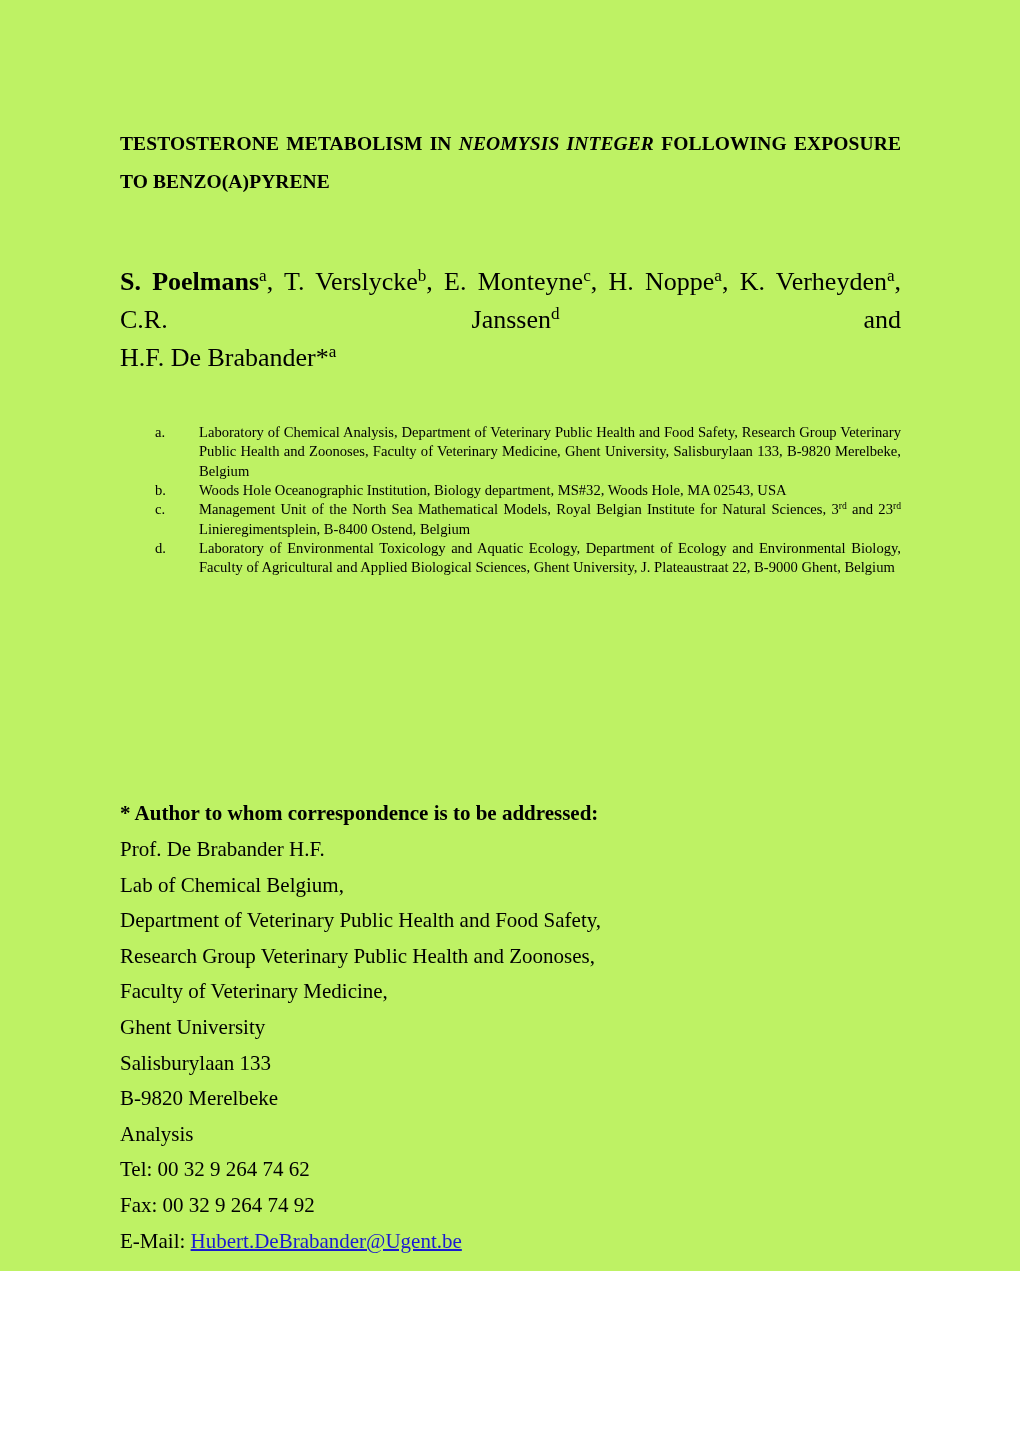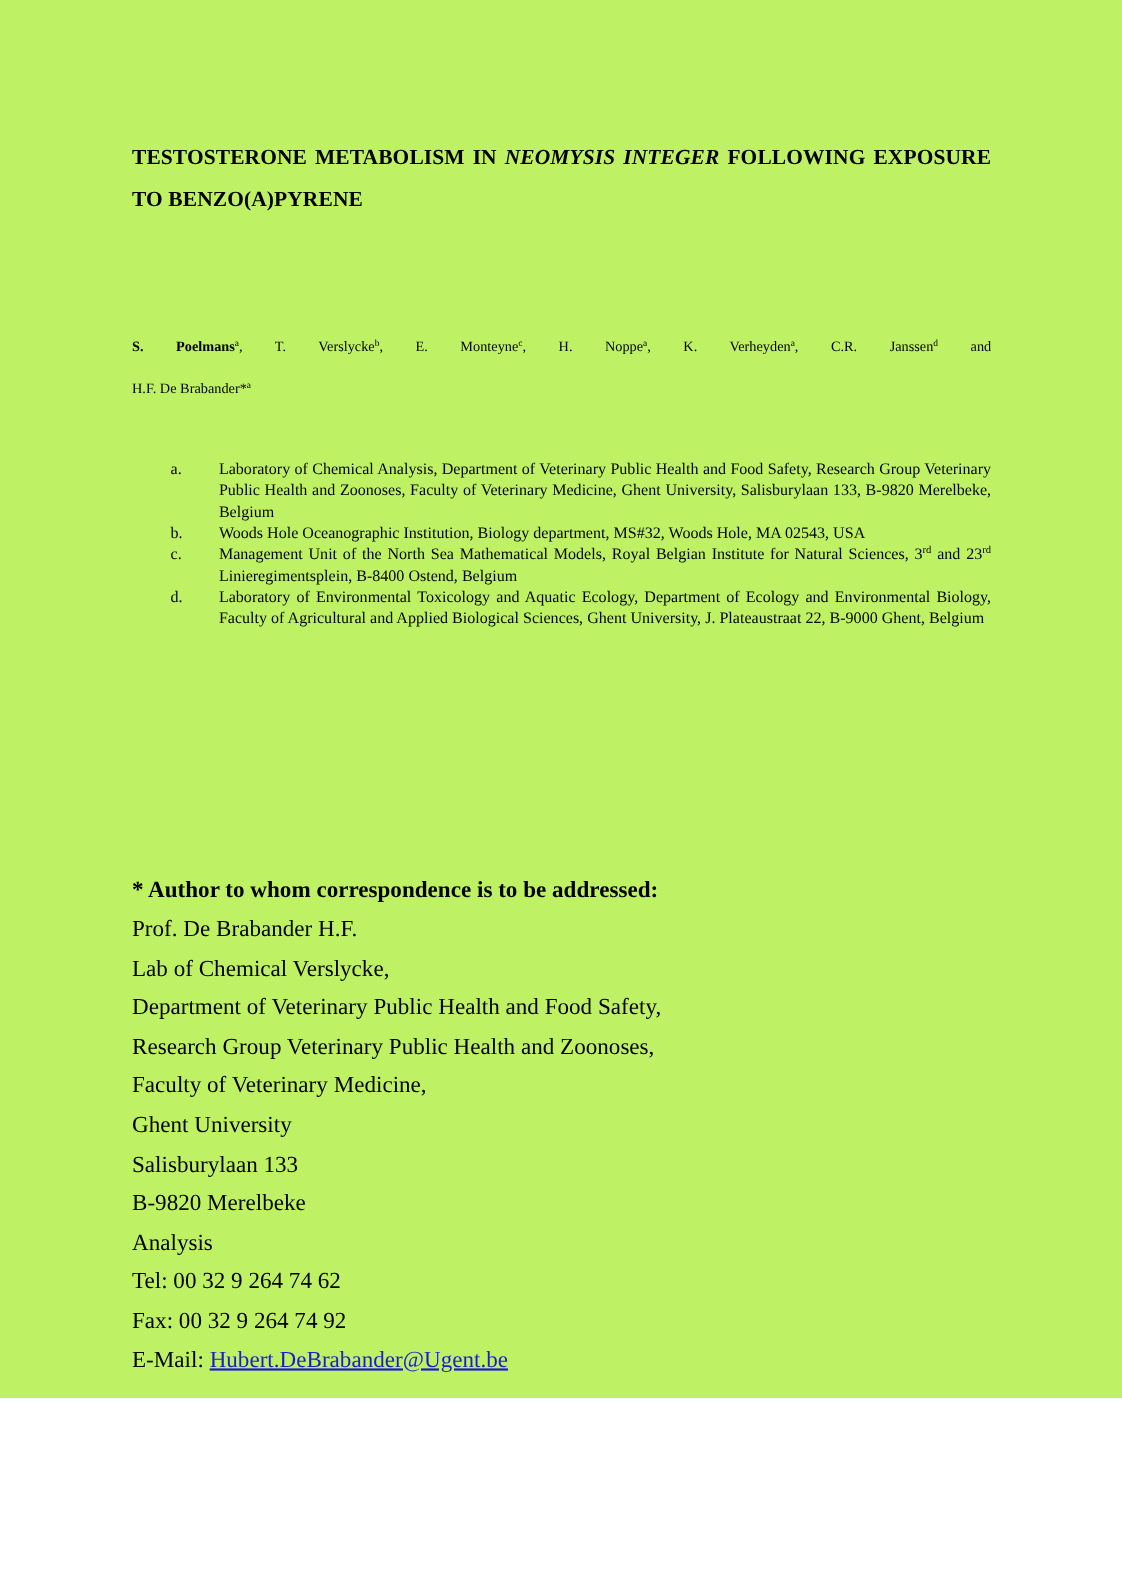--- a/index.html
+++ b/index.html
@@ -43,22 +43,22 @@
   .title-line--justified {
     text-align: justify;
     text-align-last: justify;
   }
   .sci-name {
     font-style: italic;
   }
 
   
   .authors-block {
-    margin-top: 95px;
-    font-size: 13px;
+    margin-top: 62px;
+    font-size: 26px;
     line-height: 38px;
   }
   .authors-line {
     display: block;
   }
   .authors-line--justified {
     text-align: justify;
     text-align-last: justify;
   }
   .author-lead {
@@ -159,21 +159,21 @@
       </li>
       <li class="affiliation-item">
         <span class="affiliation-marker">d.</span>
         <span class="affiliation-text">Laboratory of Environmental Toxicology and Aquatic Ecology, Department of Ecology and Environmental Biology, Faculty of Agricultural and Applied Biological Sciences, Ghent University, J. Plateaustraat 22, B-9000 Ghent, Belgium</span>
       </li>
     </ul>
 
     <div class="correspondence">
       <span class="corr-heading">* Author to whom correspondence is to be addressed:</span>
       <span class="corr-line">Prof. De Brabander H.F.</span>
-      <span class="corr-line">Lab of Chemical Verslycke,</span>
+      <span class="corr-line">Lab of Chemical Belgium,</span>
       <span class="corr-line">Department of Veterinary Public Health and Food Safety,</span>
       <span class="corr-line">Research Group Veterinary Public Health and Zoonoses,</span>
       <span class="corr-line">Faculty of Veterinary Medicine,</span>
       <span class="corr-line">Ghent University</span>
       <span class="corr-line">Salisburylaan 133</span>
       <span class="corr-line">B-9820 Merelbeke</span>
       <span class="corr-line">Analysis</span>
       <span class="corr-line">Tel: 00 32 9 264 74 62</span>
       <span class="corr-line">Fax: 00 32 9 264 74 92</span>
       <span class="corr-line"><span>E-Mail: </span><a class="email-link" href="#">Hubert.DeBrabander@Ugent.be</a></span>

